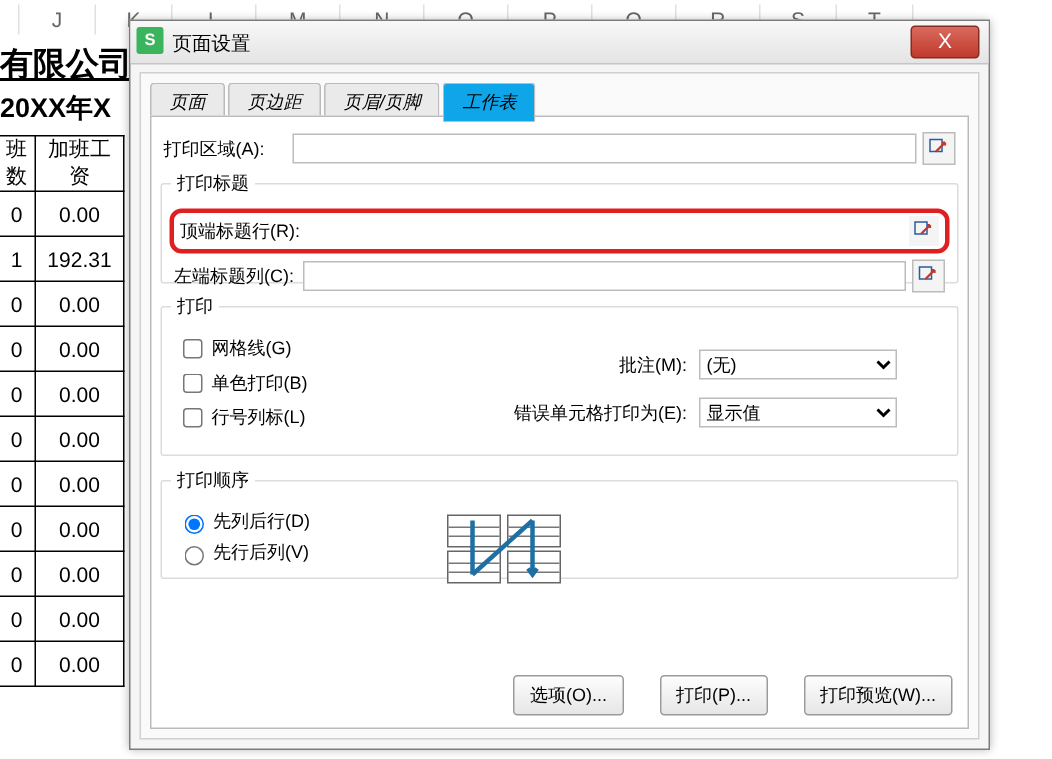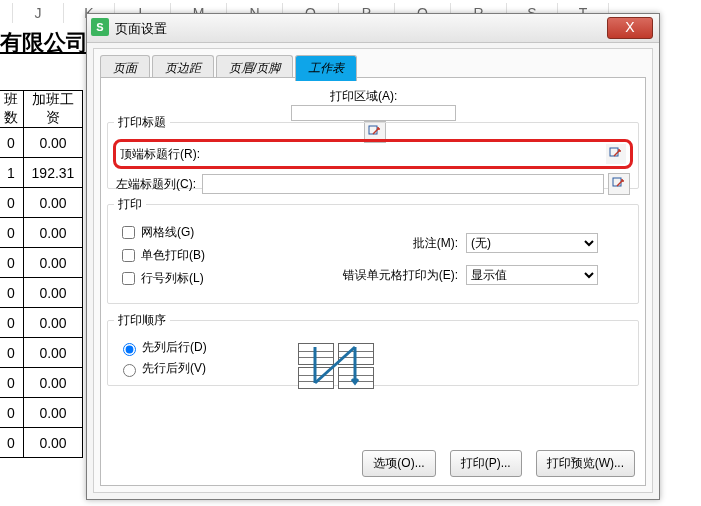--- a/index.html
+++ b/index.html
@@ -55,21 +55,21 @@
   .radio { display:flex; align-items:center; margin:4px 0 4px 10px; cursor:pointer; }
   .radio input { margin-right:6px; }
 
   .orderfig { position:absolute; left:190px; top:14px; width:78px; height:44px; border:0; }
   .mini { position:absolute; border:1px solid #666; background:#fff; }
   .mini::before, .mini::after { content:""; position:absolute; background:#777; }
   .mini.row1::before { left:0; right:0; top:33%; height:1px; }
   .mini.row1::after  { left:0; right:0; top:66%; height:1px; }
   .arrow { stroke:#1e6fa3; stroke-width:3; fill:none; }
 
-  .btnbar { position:absolute; right:10px; bottom:8px; display:flex; gap:14px; }
+  .btnbar { position:absolute; right:10px; bottom:8px; display:flex; gap:24px; }
   .btn { padding:4px 10px; border:1px solid #9a9a9a; background:linear-gradient(#fdfdfd,#e6e6e6); border-radius:3px; font-size:12px; cursor:pointer; }
 </style>
 </head>
 <body>
 
 <div class="canvas">
 
   <div class="colrow" id="colrow">
       <div class="colcell" style="width: 12px;"></div>
       <div class="colcell" style="width: 50px;">J</div>
@@ -79,20 +79,21 @@
       <div class="colcell" style="width: 55px;">N</div>
       <div class="colcell" style="width: 55px;">O</div>
       <div class="colcell" style="width: 55px;">P</div>
       <div class="colcell" style="width: 55px;">Q</div>
       <div class="colcell" style="width: 55px;">R</div>
       <div class="colcell" style="width: 50px;">S</div>
       <div class="colcell" style="width: 50px;">T</div>
     </div>
 
   <div class="sheetTitle">有限公司</div>
+  <div class="sheetSubtitle">20XX年X</div>
 
   <table class="sheetTable">
     <thead>
       <tr>
         <th class="col0"><span class="nowrap">班</span><br><span>数</span></th>
         <th class="col1"><span class="nowrap">加班工</span><br><span>资</span></th>
       </tr>
     </thead>
     <tbody id="sheetbody">
         <tr>
@@ -152,21 +153,21 @@
     <div class="dlgbody">
       <div class="tabs">
         <div class="tab">页面</div>
         <div class="tab">页边距</div>
         <div class="tab">页眉/页脚</div>
         <div class="tab active">工作表</div>
       </div>
 
       <div class="tabpanel">
 
-        <div class="row" style="top:10px;flex-direction:column;">
+        <div class="row" style="top:10px;">
           <div class="lbl">打印区域(A):</div>
           <input class="inp" value="" style="">
           <div class="refbtn">
             <svg width="14" height="14" viewBox="0 0 14 14">
                 <rect x="1" y="1" width="8" height="8" fill="none" stroke="#2b5aa0"></rect>
                 <path d="M5 9 L11 3" stroke="#c0392b" stroke-width="1.5"></path>
                 <path d="M11 3 L9 3 M11 3 L11 5" stroke="#c0392b" stroke-width="1.5"></path>
               </svg>
           </div>
         </div>

